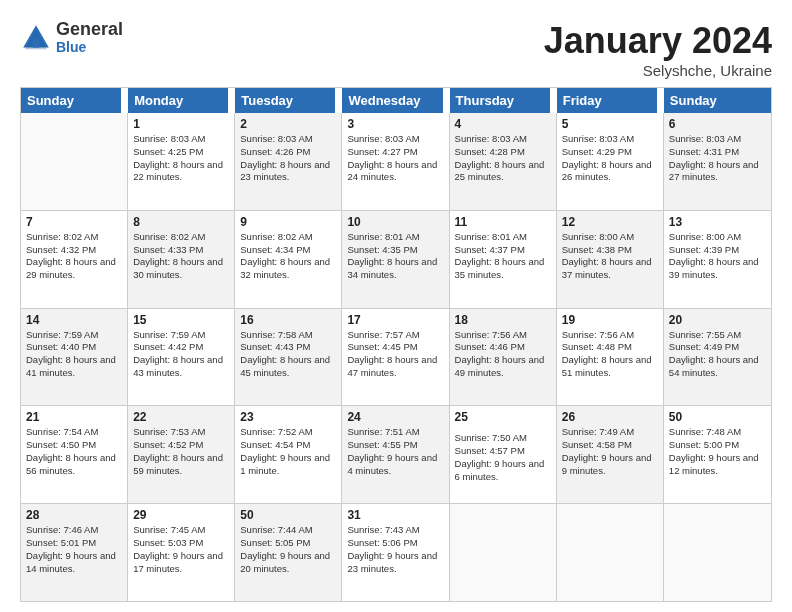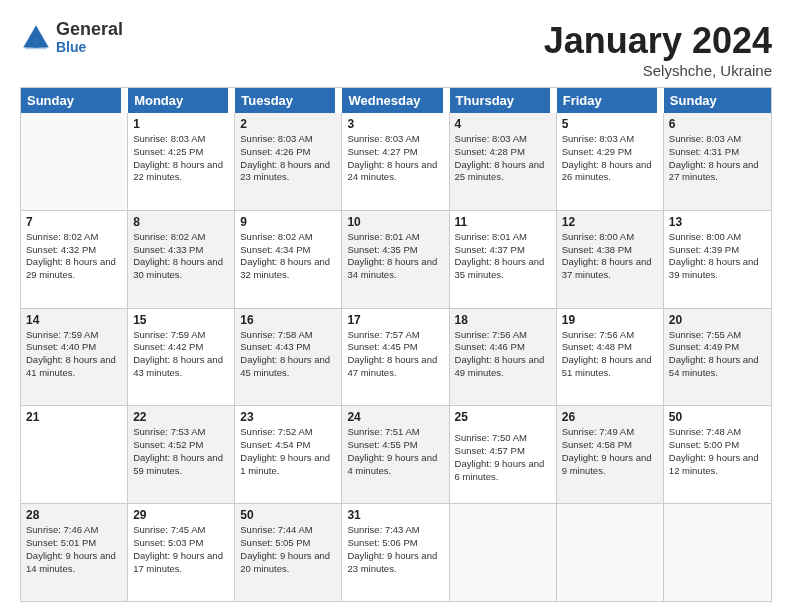--- a/index.html
+++ b/index.html
@@ -261,20 +261,23 @@
           <div class="cal-cell shaded">
             <span class="day-number">20</span>
             <div class="cell-text" style="white-space: pre-line;">Sunrise: 7:55 AM
 Sunset: 4:49 PM
 Daylight: 8 hours and 54 minutes.</div>
           </div>
         </div>
         <div class="cal-row">
           <div class="cal-cell">
             <span class="day-number">21</span>
+            <div class="cell-text" style="white-space: pre-line;">Sunrise: 7:54 AM
+Sunset: 4:50 PM
+Daylight: 8 hours and 56 minutes.</div>
           </div>
           <div class="cal-cell shaded">
             <span class="day-number">22</span>
             <div class="cell-text" style="white-space: pre-line;">Sunrise: 7:53 AM
 Sunset: 4:52 PM
 Daylight: 8 hours and 59 minutes.</div>
           </div>
           <div class="cal-cell">
             <span class="day-number">23</span>
             <div class="cell-text" style="white-space: pre-line;">Sunrise: 7:52 AM

